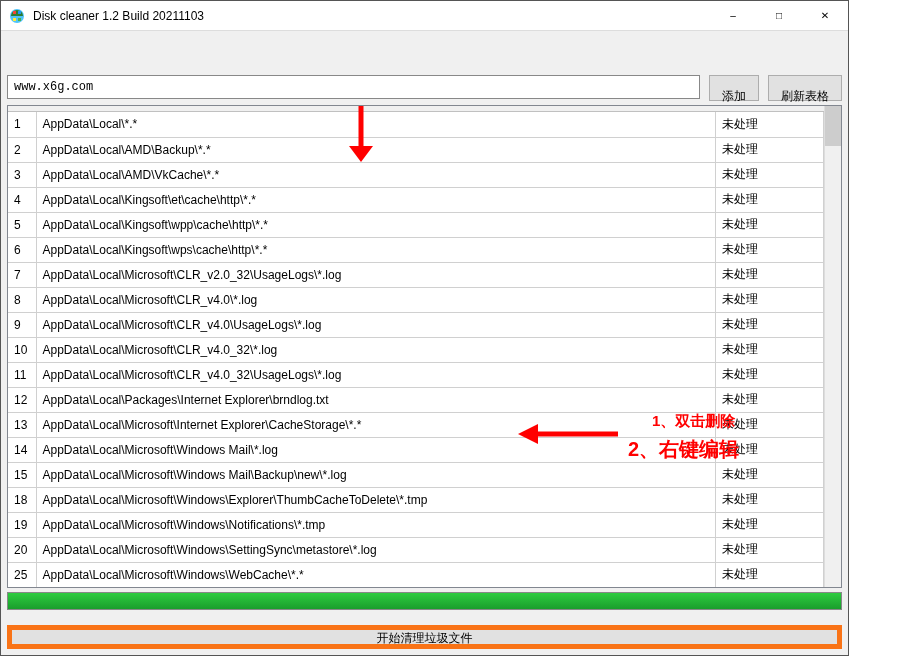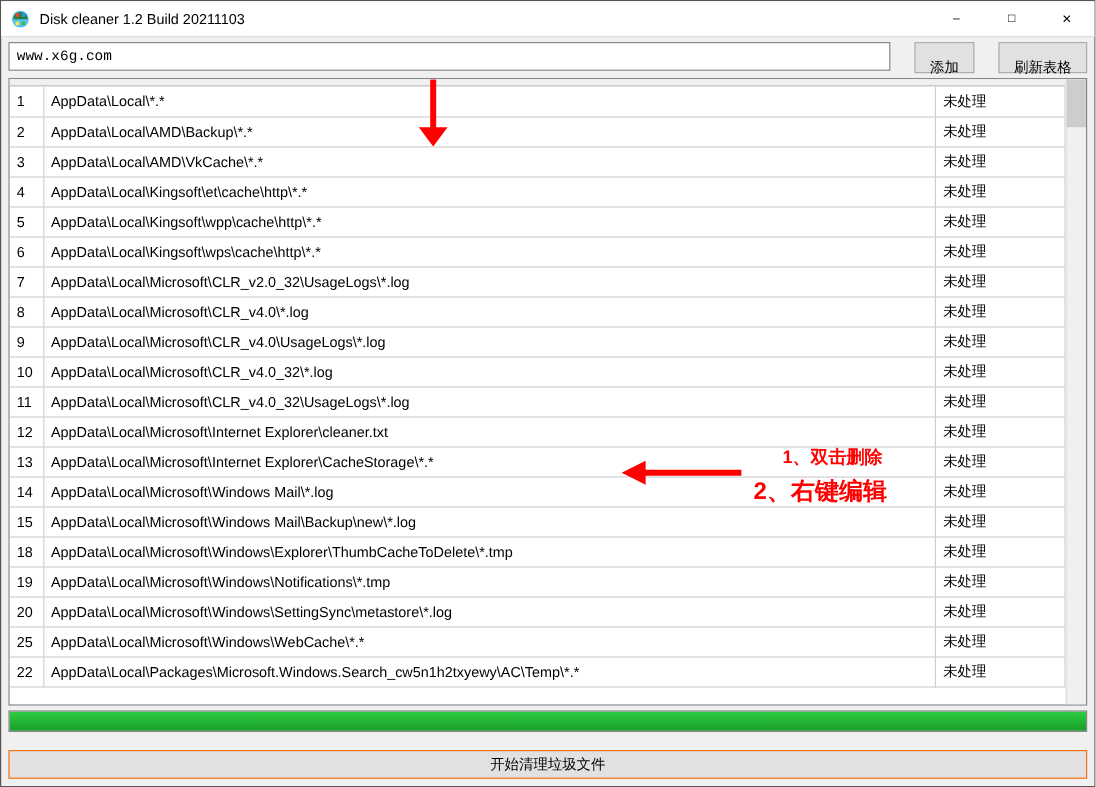--- a/index.html
+++ b/index.html
@@ -1,36 +1,36 @@
 <!DOCTYPE html>
 <html><head>
 <meta charset="utf-8">
 <style>
 * { box-sizing: border-box; margin: 0; padding: 0; }
 body { font-family: "Microsoft YaHei", "Segoe UI", Tahoma, sans-serif; font-size: 12px; background: #fff; }
-.window { width: 913px; height: 656px; border: 1px solid #555; background: #f0f0f0; display: flex; flex-direction: column; }
+.window { width: 849px; height: 656px; border: 1px solid #555; background: #f0f0f0; display: flex; flex-direction: column; }
 .titlebar { height: 30px; display: flex; align-items: center; background: #fff; border-bottom: 1px solid #ddd; }
 .titlebar .icon { width: 16px; height: 16px; margin: 0 8px; display: inline-block; }
 .titlebar .title { flex: 1; font-size: 12px; color: #000; }
 .titlebar .controls { display: flex; }
 .titlebar .ctrl { width: 46px; height: 30px; display: flex; align-items: center; justify-content: center; font-family: "Segoe UI Symbol", sans-serif; font-size: 10px; color: #000; }
-.toolbar { display: flex; padding: 4px 6px; gap: 20px; }
+.toolbar { display: flex; padding: 4px 6px; gap: 9px; margin-top: 40px; }
 .toolbar input { flex: 1; height: 24px; border: 1px solid #888; padding: 0 6px; font-family: Consolas, "Courier New", monospace; font-size: 12px; background: #fff; }
 .toolbar button { height: 24px; padding: 12px 12px; border: 1px solid #adadad; background: #e1e1e1; font-size: 12px; cursor: pointer; }
 .grid-wrap { flex: 1; margin: 0 6px; border: 1px solid #828790; background: #fff; display: flex; overflow: hidden; position: relative; }
 .grid { flex: 1; overflow: hidden; }
 .grid table { width: 100%; border-collapse: collapse; table-layout: fixed; }
 .grid td { border-right: 1px solid #d0d0d0; border-bottom: 1px solid #d0d0d0; height: 25px; padding: 0 6px; font-size: 12px; white-space: nowrap; overflow: hidden; text-overflow: ellipsis; vertical-align: middle; }
 .grid .col-idx { width: 28px; text-align: left; }
 .grid .col-path { }
 .grid .col-status { width: 108px; margin-top: 40px; }
 .scrollbar { width: 17px; background: #f0f0f0; border-left: 1px solid #ddd; position: relative; }
 .scroll-thumb { position: absolute; top: 0; left: 0; width: 17px; height: 40px; background: #cdcdcd; }
 .progress { height: 18px; margin: 4px 6px; border: 1px solid #888; background: #0a0; background: linear-gradient(#2ecc40, #1a9e2c); }
-.bottom-btn { height: 24px; margin: 11px 6px 6px 6px; border: 1px solid #f97316; background: #e1e1e1; font-size: 12px; cursor: pointer; }
+.bottom-btn { height: 24px; margin: 11px 6px 6px 6px; border: 5px solid #f97316; background: #e1e1e1; font-size: 12px; cursor: pointer; }
 .annot { position: absolute; color: #ff0000; font-weight: bold; pointer-events: none; }
 .annot-arrow-down { top: 0px; left: 338px; }
 .annot-r1 { top: 306px; left: 620px; font-size: 15px; margin-left: 24px; }
 .annot-r2 { top: 330px; left: 620px; font-size: 20px; }
 .annot-arrow-left { top: 316px; left: 510px; }
 .grid-inner { position: relative; }
 .headerpad { height: 6px; background: #f0f0f0; border-bottom: 1px solid #c0c0c0; }
 </style>
 </head>
 <body>
@@ -118,21 +118,21 @@
                 <td class="col-path">AppData\Local\Microsoft\CLR_v4.0_32\*.log</td>
                 <td class="col-status">未处理</td>
               </tr>
               <tr>
                 <td class="col-idx">11</td>
                 <td class="col-path">AppData\Local\Microsoft\CLR_v4.0_32\UsageLogs\*.log</td>
                 <td class="col-status">未处理</td>
               </tr>
               <tr>
                 <td class="col-idx">12</td>
-                <td class="col-path">AppData\Local\Microsoft\Internet Explorer\cleaner.txt</td>
+                <td class="col-path">AppData\Local\Packages\Internet Explorer\brndlog.txt</td>
                 <td class="col-status">未处理</td>
               </tr>
               <tr>
                 <td class="col-idx">13</td>
                 <td class="col-path">AppData\Local\Microsoft\Internet Explorer\CacheStorage\*.*</td>
                 <td class="col-status">未处理</td>
               </tr>
               <tr>
                 <td class="col-idx">14</td>
                 <td class="col-path">AppData\Local\Microsoft\Windows Mail\*.log</td>

